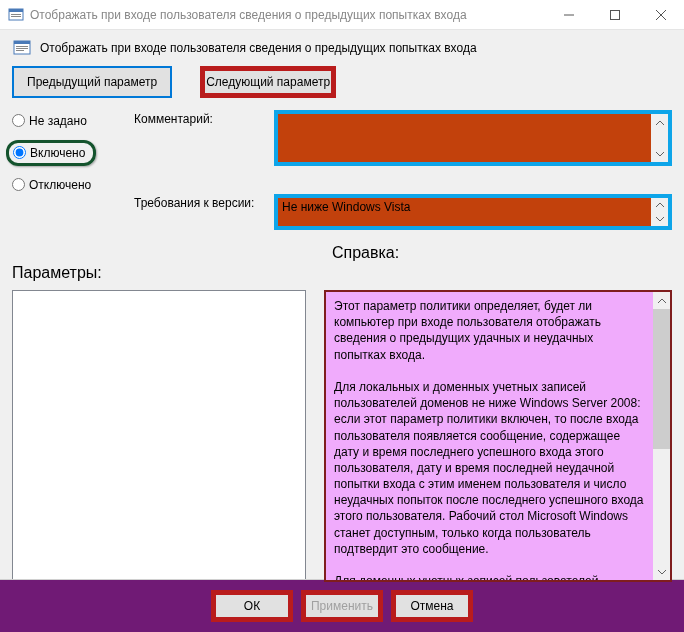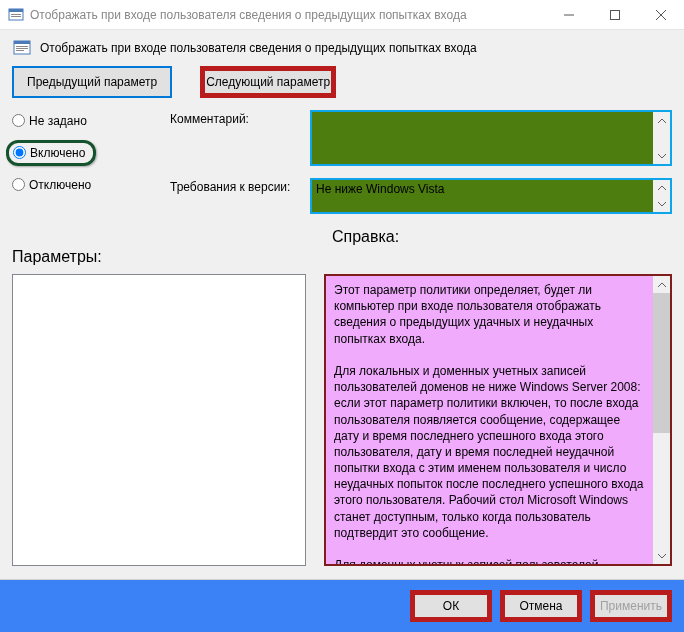--- a/index.html
+++ b/index.html
@@ -103,29 +103,28 @@
     padding: 3px 8px 3px 4px;
     margin-left: -6px;
     box-shadow: 1px 1px 2px rgba(0,0,0,0.3);
     width: fit-content;
   }
 
   .fields-col {
     flex: 1;
     display: flex;
     flex-direction: column;
-    gap: 12px;
-    margin-left: 36px;
+    gap: 28px;
   }
   .field-row { display: flex; gap: 10px; align-items: flex-start; }
   .field-label { width: 130px; font-size: 12px; padding-top: 2px; }
   .field-box {
     flex: 1;
-    background: #4d7c0f;
-    border: 2px solid #0ea5e9;
+    background: #c2410c;
+    border: 4px solid #0ea5e9;
     height: 56px;
     position: relative;
   }
   .field-box.short { height: 36px; }
   .field-box .vscroll {
     position: absolute;
     right: 0; top: 0; bottom: 0;
     width: 17px;
     background: #f0f0f0;
     display: flex;
@@ -196,23 +195,23 @@
     left: 0; right: 0;
     top: 0;
     height: 55%;
     background: #cdcdcd;
   }
 
   .footer {
     border-top: 1px solid #d0d0d0;
     padding: 10px 12px;
     display: flex;
-    justify-content: flex-end;
+    justify-content: center;
     gap: 8px;
-    background: #3b82f6;
+    background: #701a75;
   }
   .footer .btn { width: 82px; text-align: center; }
   .footer .btn[disabled] { color: #a0a0a0; }
 </style>
 </head>
 <body>
 
 <div class="titlebar">
   <span class="titlebar-icon">
     <svg viewBox="0 0 16 16">
@@ -347,17 +346,17 @@
             <svg width="8" height="6" viewBox="0 0 8 6">
               <polyline points="0,1 4,5 8,1" fill="none" stroke="#606060" stroke-width="1"></polyline>
             </svg>
           </div>
       </div>
     </div>
   </div>
 
   <div class="footer">
     <button class="btn">ОК</button>
+    <button class="btn" disabled="">Применить</button>
     <button class="btn">Отмена</button>
-    <button class="btn" disabled="">Применить</button>
   </div>
 
 </div>
 
 </body></html>

